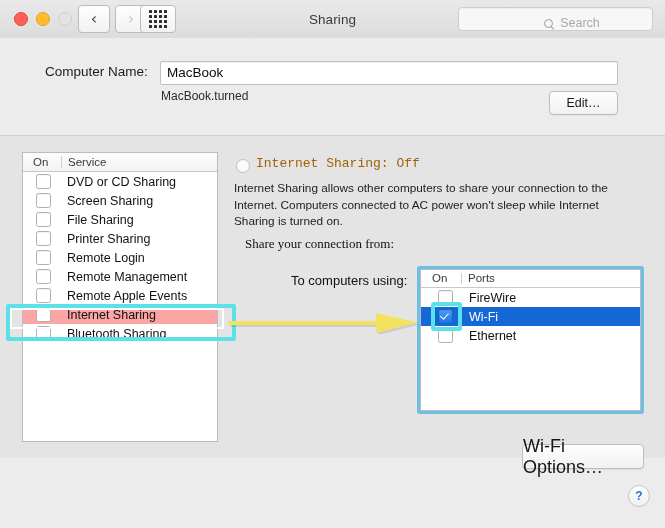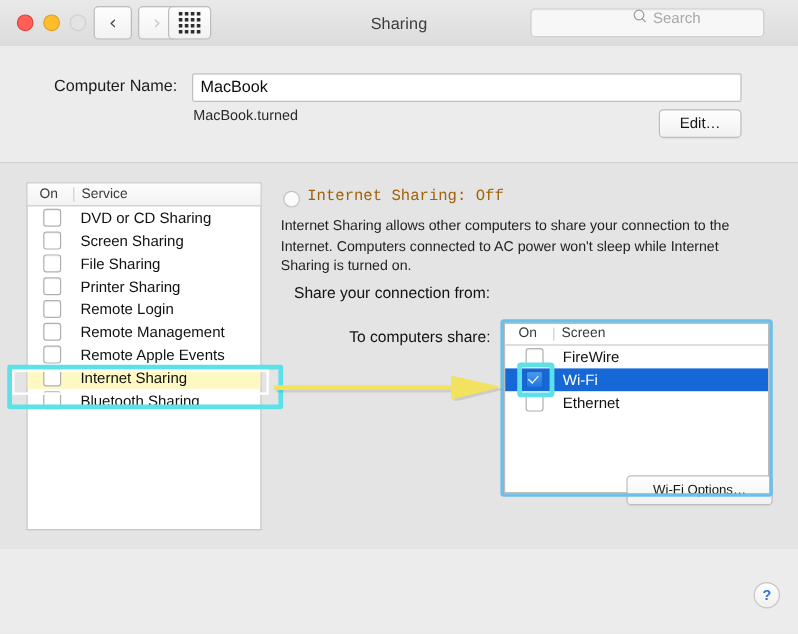--- a/index.html
+++ b/index.html
@@ -42,23 +42,23 @@
   .dots{display:grid;grid-template-columns:repeat(4,3px);grid-template-rows:repeat(4,3px);gap:2px;}
   .dots i{width:3px;height:3px;background:#2d2d2d;border-radius:0.5px;display:block;}
 
   .wintitle{
     position:absolute;left:0;top:0;width:665px;height:38px;
     display:flex;align-items:center;justify-content:center;
     font-size:13.5px;color:#3b3b3b;letter-spacing:.1px;
   }
 
   .searchfield{
-    position:absolute;right:28px;top:7px;width:160px;height:22px;
+    position:absolute;right:12px;top:7px;width:160px;height:22px;
     background:#f7f7f7;border:1px solid #cdcdcd;border-radius:4px;
-    display:flex;align-items:flex-start;justify-content:center;gap:5px;
+    display:flex;align-items:flex-end;justify-content:center;gap:5px;
     box-shadow:inset 0 1px 1px rgba(0,0,0,.04);
     padding-left:33px;
   }
   .searchtxt{font-size:12.5px;color:#a8a8a8;}
   .magni{width:11px;height:11px;position:relative;display:inline-block;}
   .magni::before{content:"";position:absolute;left:0;top:0;width:7px;height:7px;border:1.3px solid #9a9a9a;border-radius:50%;}
   .magni::after{content:"";position:absolute;left:7px;top:7px;width:4px;height:1.3px;background:#9a9a9a;transform:rotate(45deg);transform-origin:left center;}
 
   
   .headerpane{position:absolute;left:0;top:38px;width:665px;height:97px;background:#ececec;}
@@ -94,21 +94,21 @@
   .svc-head{
     height:18px;border-bottom:1px solid #c9c9c9;
     background:linear-gradient(to bottom,#fdfdfd,#f2f2f2);
     display:flex;align-items:center;font-size:11.5px;color:#3a3a3a;position:relative;
   }
   .svc-head .c-on{position:absolute;left:10px;}
   .svc-head .c-sv{position:absolute;left:45px;}
   .svc-head .vline{position:absolute;left:38px;top:3px;width:1px;height:12px;background:#cfcfcf;}
 
   .svc-row{height:19px;display:flex;align-items:center;position:relative;}
-  .svc-row.selected{background:#fef9c3;}
+  .svc-row.selected{background:#fca5a5;}
   .svc-row .cb{position:absolute;left:13px;}
   .svc-row .nm{position:absolute;left:44px;font-size:12.5px;color:#111;}
 
   .cbox{
     width:13px;height:13px;background:#fff;border:1px solid #b0b0b0;border-radius:2.5px;
     box-shadow:inset 0 1px 1px rgba(0,0,0,.05);display:block;
   }
   .cbox.checked{
     background:linear-gradient(to bottom,#4a9cf0,#1c74e0);border:1px solid #1565c8;
     position:relative;
@@ -119,21 +119,21 @@
   }
 
   
   .radio-dot{
     position:absolute;left:236px;top:159px;width:12px;height:12px;border-radius:50%;
     background:#fafafa;border:1px solid #c2c2c2;
   }
   .is-title{position:absolute;left:256px;top:156px;font-size:13px;color:#a16207;font-family:Liberation Mono, monospace;}
   .is-desc{position:absolute;left:234px;top:180px;width:386px;font-size:11.8px;color:#222;line-height:16.5px;}
 
-  .share-label{position:absolute;left:245px;top:236px;font-size:13px;color:#111;}
+  .share-label{position:absolute;left:245px;top:236px;font-size:13px;color:#111;font-family:Liberation Serif, serif;}
   .popup{
     position:absolute;left:427px;top:232px;width:155px;height:22px;
     background:linear-gradient(to bottom,#fefefe,#f3f3f3);
     border:1px solid #b9b9b9;border-radius:4px;
     box-shadow:0 1px 0 rgba(0,0,0,.04);
   }
   .popup .val{position:absolute;left:7px;top:3px;font-size:12.5px;color:#111;}
   .popup .arrows{position:absolute;right:8px;top:3px;width:8px;height:16px;}
   .popup .arrows span{display:block;font-size:8px;line-height:8px;color:#3a3a3a;text-align:center;}
 
@@ -152,25 +152,25 @@
   .ports-head .c-on{position:absolute;left:11px;top:2px;}
   .ports-head .c-pt{position:absolute;left:47px;top:2px;}
   .ports-head .vline{position:absolute;left:40px;top:3px;width:1px;height:11px;background:#cfcfcf;}
   .port-row{height:19px;position:relative;display:flex;align-items:center;}
   .port-row.selected{background:#1568d6;}
   .port-row .cb{position:absolute;left:17px;}
   .port-row .nm{position:absolute;left:48px;font-size:12.5px;color:#111;}
   .port-row.selected .nm{color:#fff;}
 
   .wifi-btn{
-    position:absolute;left:522px;top:396px;width:120px;height:23px;
+    position:absolute;left:522px;top:444px;width:120px;height:23px;
     border:1px solid #bdbdbd;border-radius:4px;
     background:linear-gradient(to bottom,#fefefe,#f1f1f1);
     display:flex;align-items:center;justify-content:center;
-    font-size:11px;color:#161616;box-shadow:0 1px 0 rgba(0,0,0,.05);
+    font-size:18px;color:#161616;box-shadow:0 1px 0 rgba(0,0,0,.05);
   }
 
   .help-btn{
     position:absolute;left:628px;top:485px;width:20px;height:20px;border-radius:50%;
     border:1px solid #c5c5c5;background:linear-gradient(to bottom,#fefefe,#f0f0f0);
     display:flex;align-items:center;justify-content:center;
     font-size:12px;color:#2f6fd0;font-weight:bold;
   }
 
   
@@ -322,28 +322,28 @@
         </div>
       </div>
   </div>
 
   <div class="radio-dot"></div>
   <div class="is-title">Internet Sharing: Off</div>
   <div class="is-desc">Internet Sharing allows other computers to share your connection to the Internet. Computers connected to AC power won't sleep while Internet Sharing is turned on.</div>
 
   <div class="share-label">Share your connection from:</div>
 
-  <div class="tc-label">To computers share:</div>
+  <div class="tc-label">To computers using:</div>
 
   <div class="ports-wrap">
     <div class="ports-table">
       <div class="ports-head">
         <span class="c-on">On</span>
         <span class="vline"></span>
-        <span class="c-pt">Screen</span>
+        <span class="c-pt">Ports</span>
       </div>
       <div id="ports-rows">
           <div class="port-row">
             <span class="cb">
               <span class="cbox"></span>
             </span>
             <span class="nm">FireWire</span>
           </div>
           <div class="port-row selected">
             <span class="cb">

